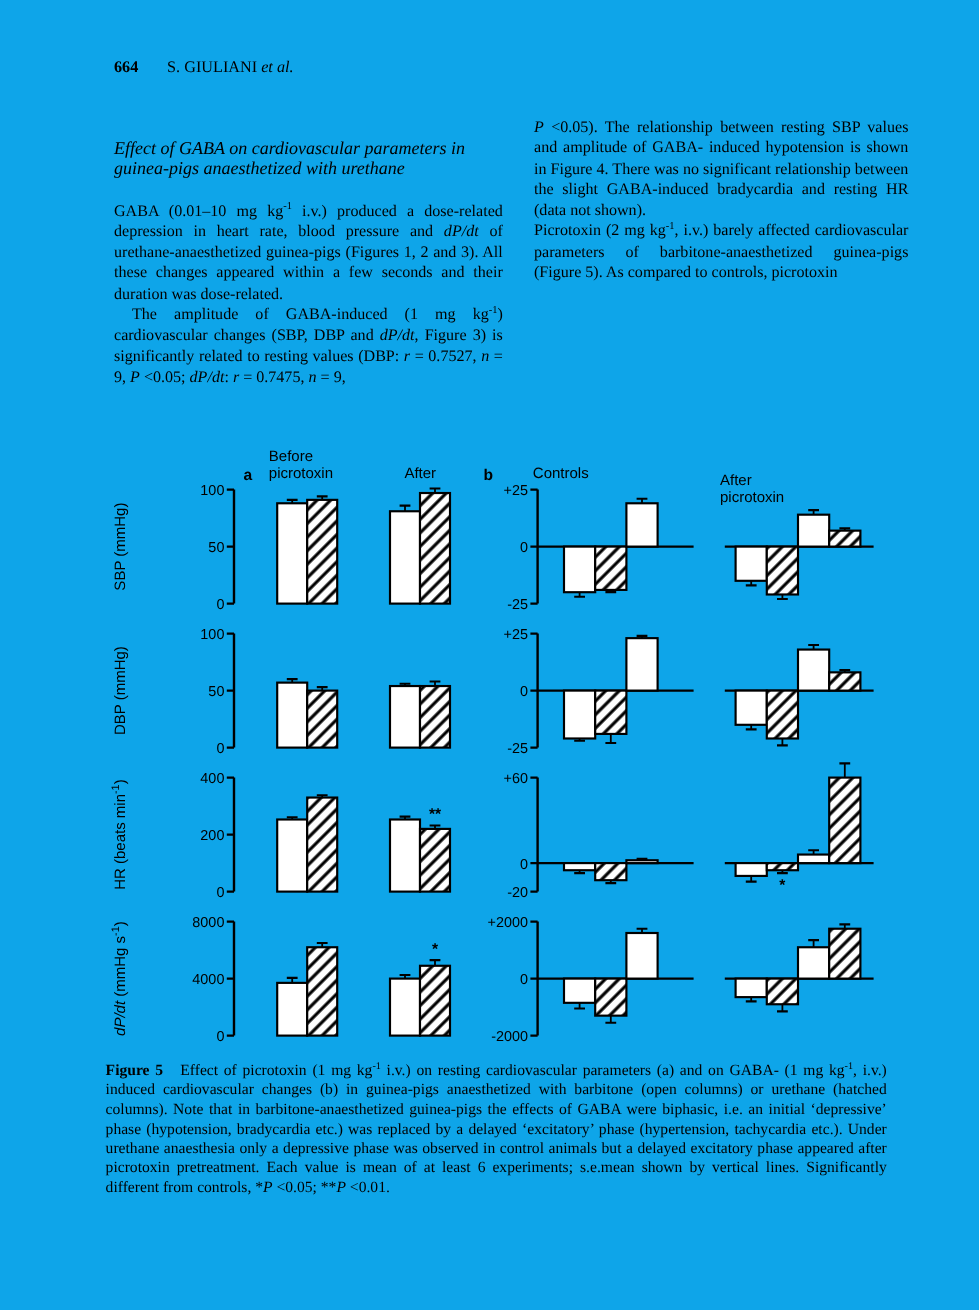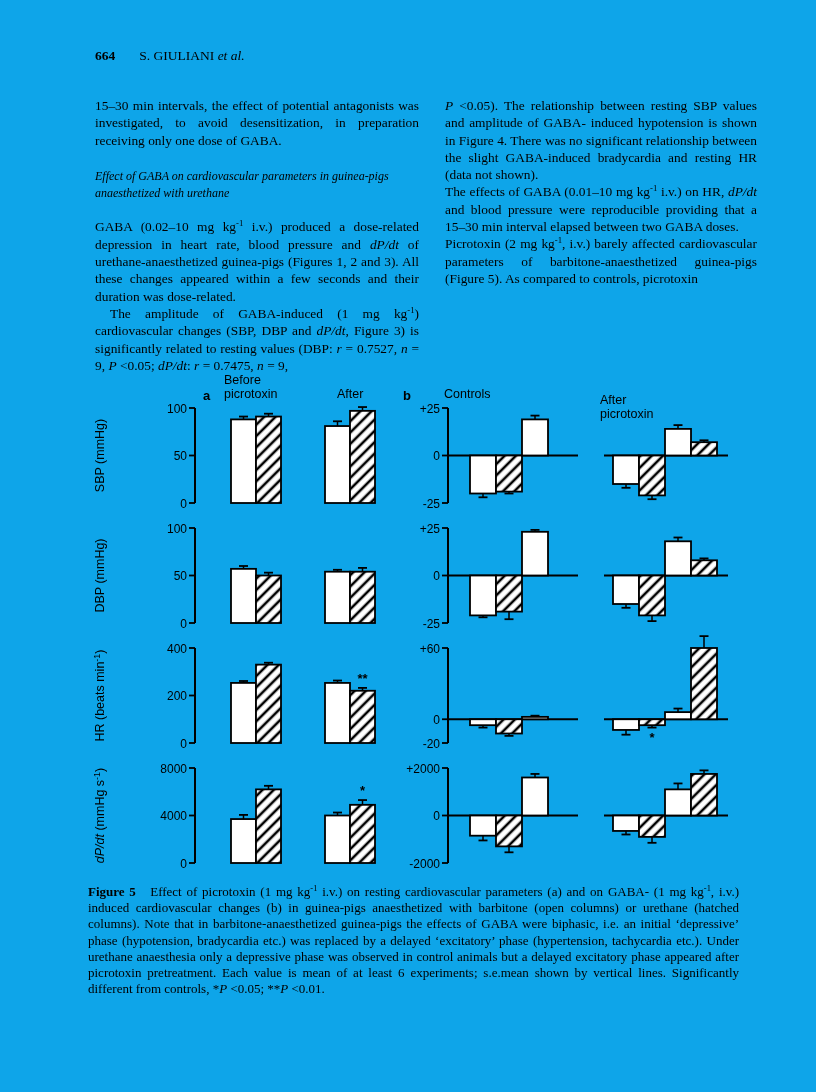--- a/index.html
+++ b/index.html
@@ -6,21 +6,21 @@
   .page{
     position:relative;width:816px;height:1092px;background:#0ea5e9;color:#000;
     font-family:"Liberation Serif", serif;overflow:hidden;
   }
   .running-head{position:absolute;top:48px;left:95px;font-size:13.5px;}
   .running-head .pgnum{font-weight:bold;margin-right:24px;}
   .col{position:absolute;top:97px;text-align:justify;font-size:13.4px;line-height:17.3px;}
   .col-left{left:95px;width:324px;}
   .col-right{left:429px;width:312px;margin-left:16px;}
   .col p{margin:0;}
-  .section-heading{margin:19px 0 16px 0;font-weight:normal;font-style:italic;font-size:12px;line-height:17.3px;text-align:left;}
+  .section-heading{margin:19px 0 16px 0;font-weight:normal;font-style:italic;font-size:15px;line-height:17.3px;text-align:left;}
   .indent{text-indent:15px;}
   .it{font-style:italic;}
   .bd{font-weight:bold;}
   .sup{vertical-align:super;font-size:0.65em;line-height:0;}
   .figure{position:absolute;top:373px;left:0;width:816px;height:510px;}
   .fig-letter{position:absolute;top:15px;font-family:"Liberation Sans",sans-serif;font-weight:bold;font-size:13px;}
   .fig-group-label{position:absolute;font-family:"Liberation Sans",sans-serif;font-size:12.5px;line-height:13.5px;}
   .panel{position:absolute;}
   svg text{font-family:"Liberation Sans",sans-serif;fill:#000;}
   .caption{position:absolute;top:884px;left:88px;width:651px;font-size:13px;line-height:16.2px;text-align:justify;margin:0;}
@@ -28,29 +28,27 @@
 </head>
 <body>
 
 <div class="page">
 
   <div class="running-head">
     <span class="pgnum">664</span><span><span>S. GIULIANI </span><span class="it">et al.</span></span>
   </div>
 
   <div class="col col-left">
-    <p><span>15–30 min intervals, the effect of potential antagonists was investigated, to avoid desensitization, in preparation receiving only one dose of GABA.</span></p>
     <h3 class="section-heading"><span>Effect of GABA on cardiovascular parameters in guinea-pigs anaesthetized with urethane</span></h3>
-    <p><span>GABA (0.02–10 mg kg</span><span class="sup">-1</span><span> i.v.) produced a dose-related depression in heart rate, blood pressure and </span><span class="it">dP/dt</span><span> of urethane-anaesthetized guinea-pigs (Figures 1, 2 and 3). All these changes appeared within a few seconds and their duration was dose-related.</span></p>
+    <p><span>GABA (0.01–10 mg kg</span><span class="sup">-1</span><span> i.v.) produced a dose-related depression in heart rate, blood pressure and </span><span class="it">dP/dt</span><span> of urethane-anaesthetized guinea-pigs (Figures 1, 2 and 3). All these changes appeared within a few seconds and their duration was dose-related.</span></p>
     <p class="indent"><span>The amplitude of GABA-induced (1 mg kg</span><span class="sup">-1</span><span>) cardiovascular changes (SBP, DBP and </span><span class="it">dP/dt</span><span>, Figure 3) is significantly related to resting values (DBP: </span><span class="it">r</span><span> = 0.7527, </span><span class="it">n</span><span> = 9, </span><span class="it">P</span><span> &lt;0.05; </span><span class="it">dP/dt</span><span>: </span><span class="it">r</span><span> = 0.7475, </span><span class="it">n</span><span> = 9,</span></p>
   </div>
 
   <div class="col col-right">
     <p><span class="it">P</span><span> &lt;0.05). The relationship between resting SBP values and amplitude of GABA- induced hypotension is shown in Figure 4. There was no significant relationship between the slight GABA-induced bradycardia and resting HR (data not shown).</span></p>
-    <p><span>The effects of GABA (0.01–10 mg kg</span><span class="sup">-1</span><span> i.v.) on HR, </span><span class="it">dP/dt</span><span> and blood pressure were reproducible providing that a 15–30 min interval elapsed between two GABA doses.</span></p>
     <p><span>Picrotoxin (2 mg kg</span><span class="sup">-1</span><span>, i.v.) barely affected cardiovascular parameters of barbitone-anaesthetized guinea-pigs (Figure 5). As compared to controls, picrotoxin</span></p>
   </div>
 
   <div class="figure">
     <span class="fig-letter" style="left:203px;">a</span>
     <div class="fig-group-label" style="left:224px;top:1px;width:70px;">Before picrotoxin</div>
     <div class="fig-group-label" style="left:337px;top:15px;">After</div>
     <span class="fig-letter" style="left:403px;">b</span>
     <div class="fig-group-label" style="left:444px;top:15px;">Controls</div>
     <div class="fig-group-label" style="left:600px;top:1px;width:72px;margin-top:20px;">After picrotoxin</div>

